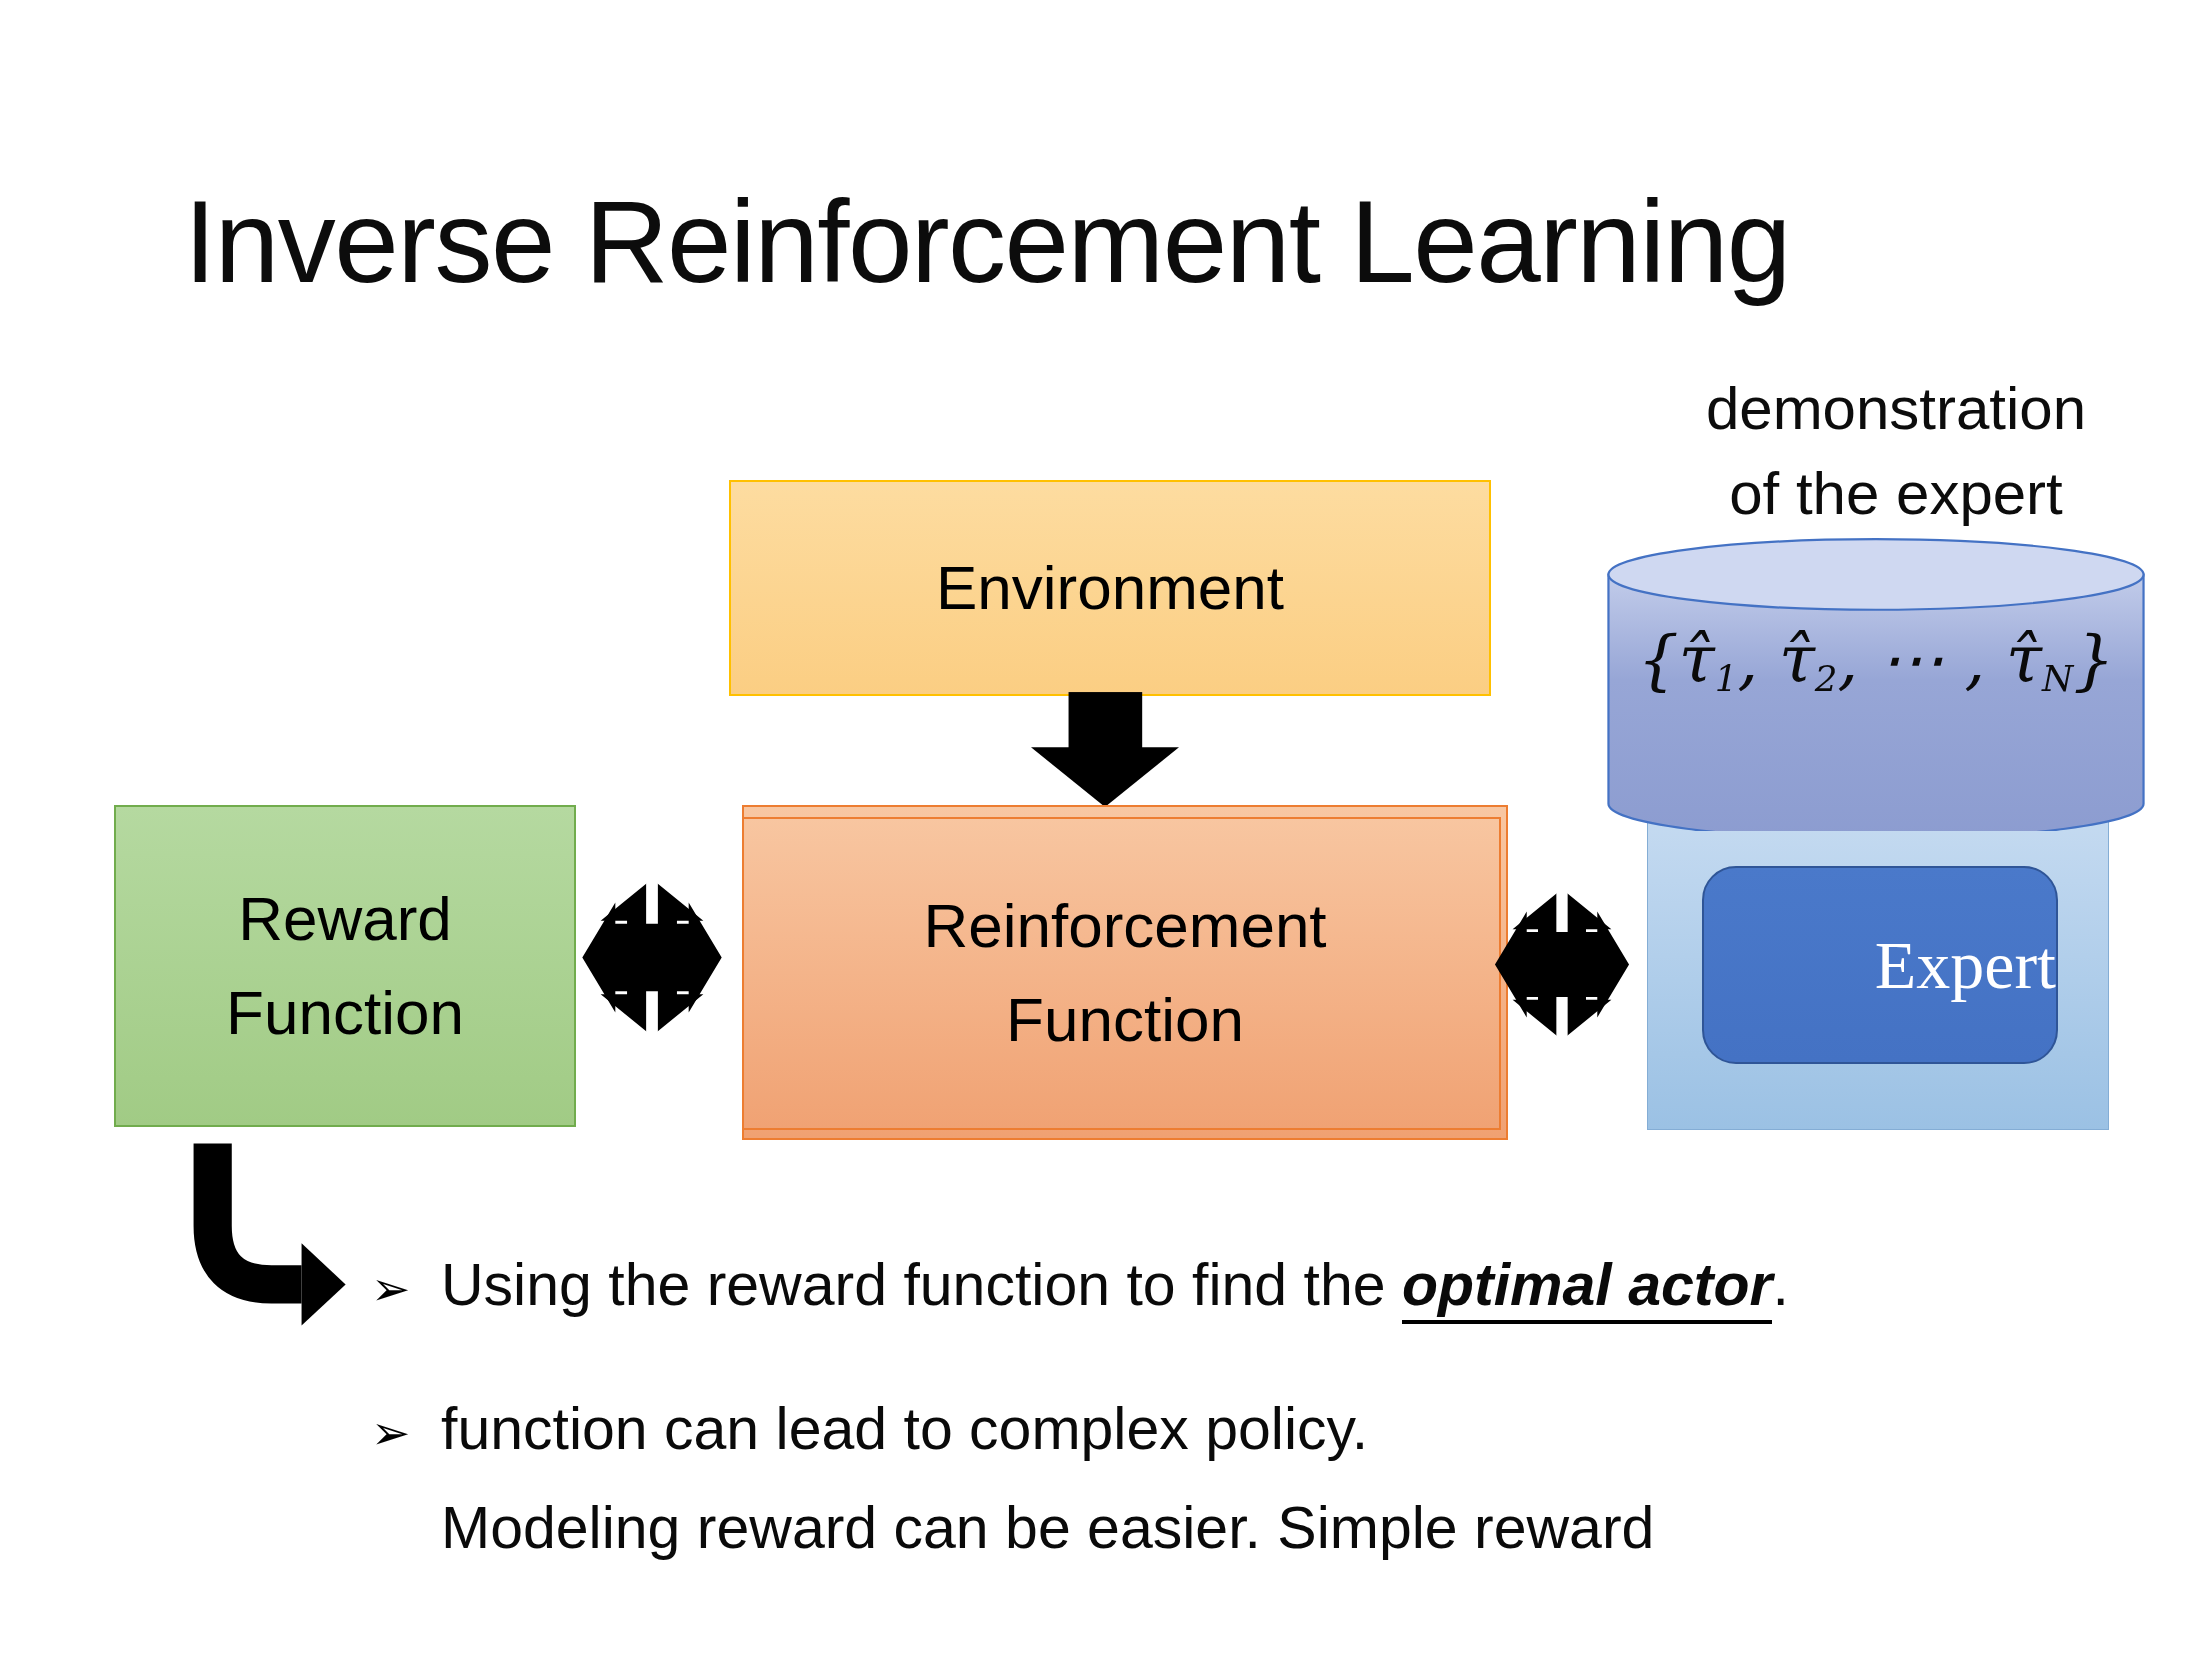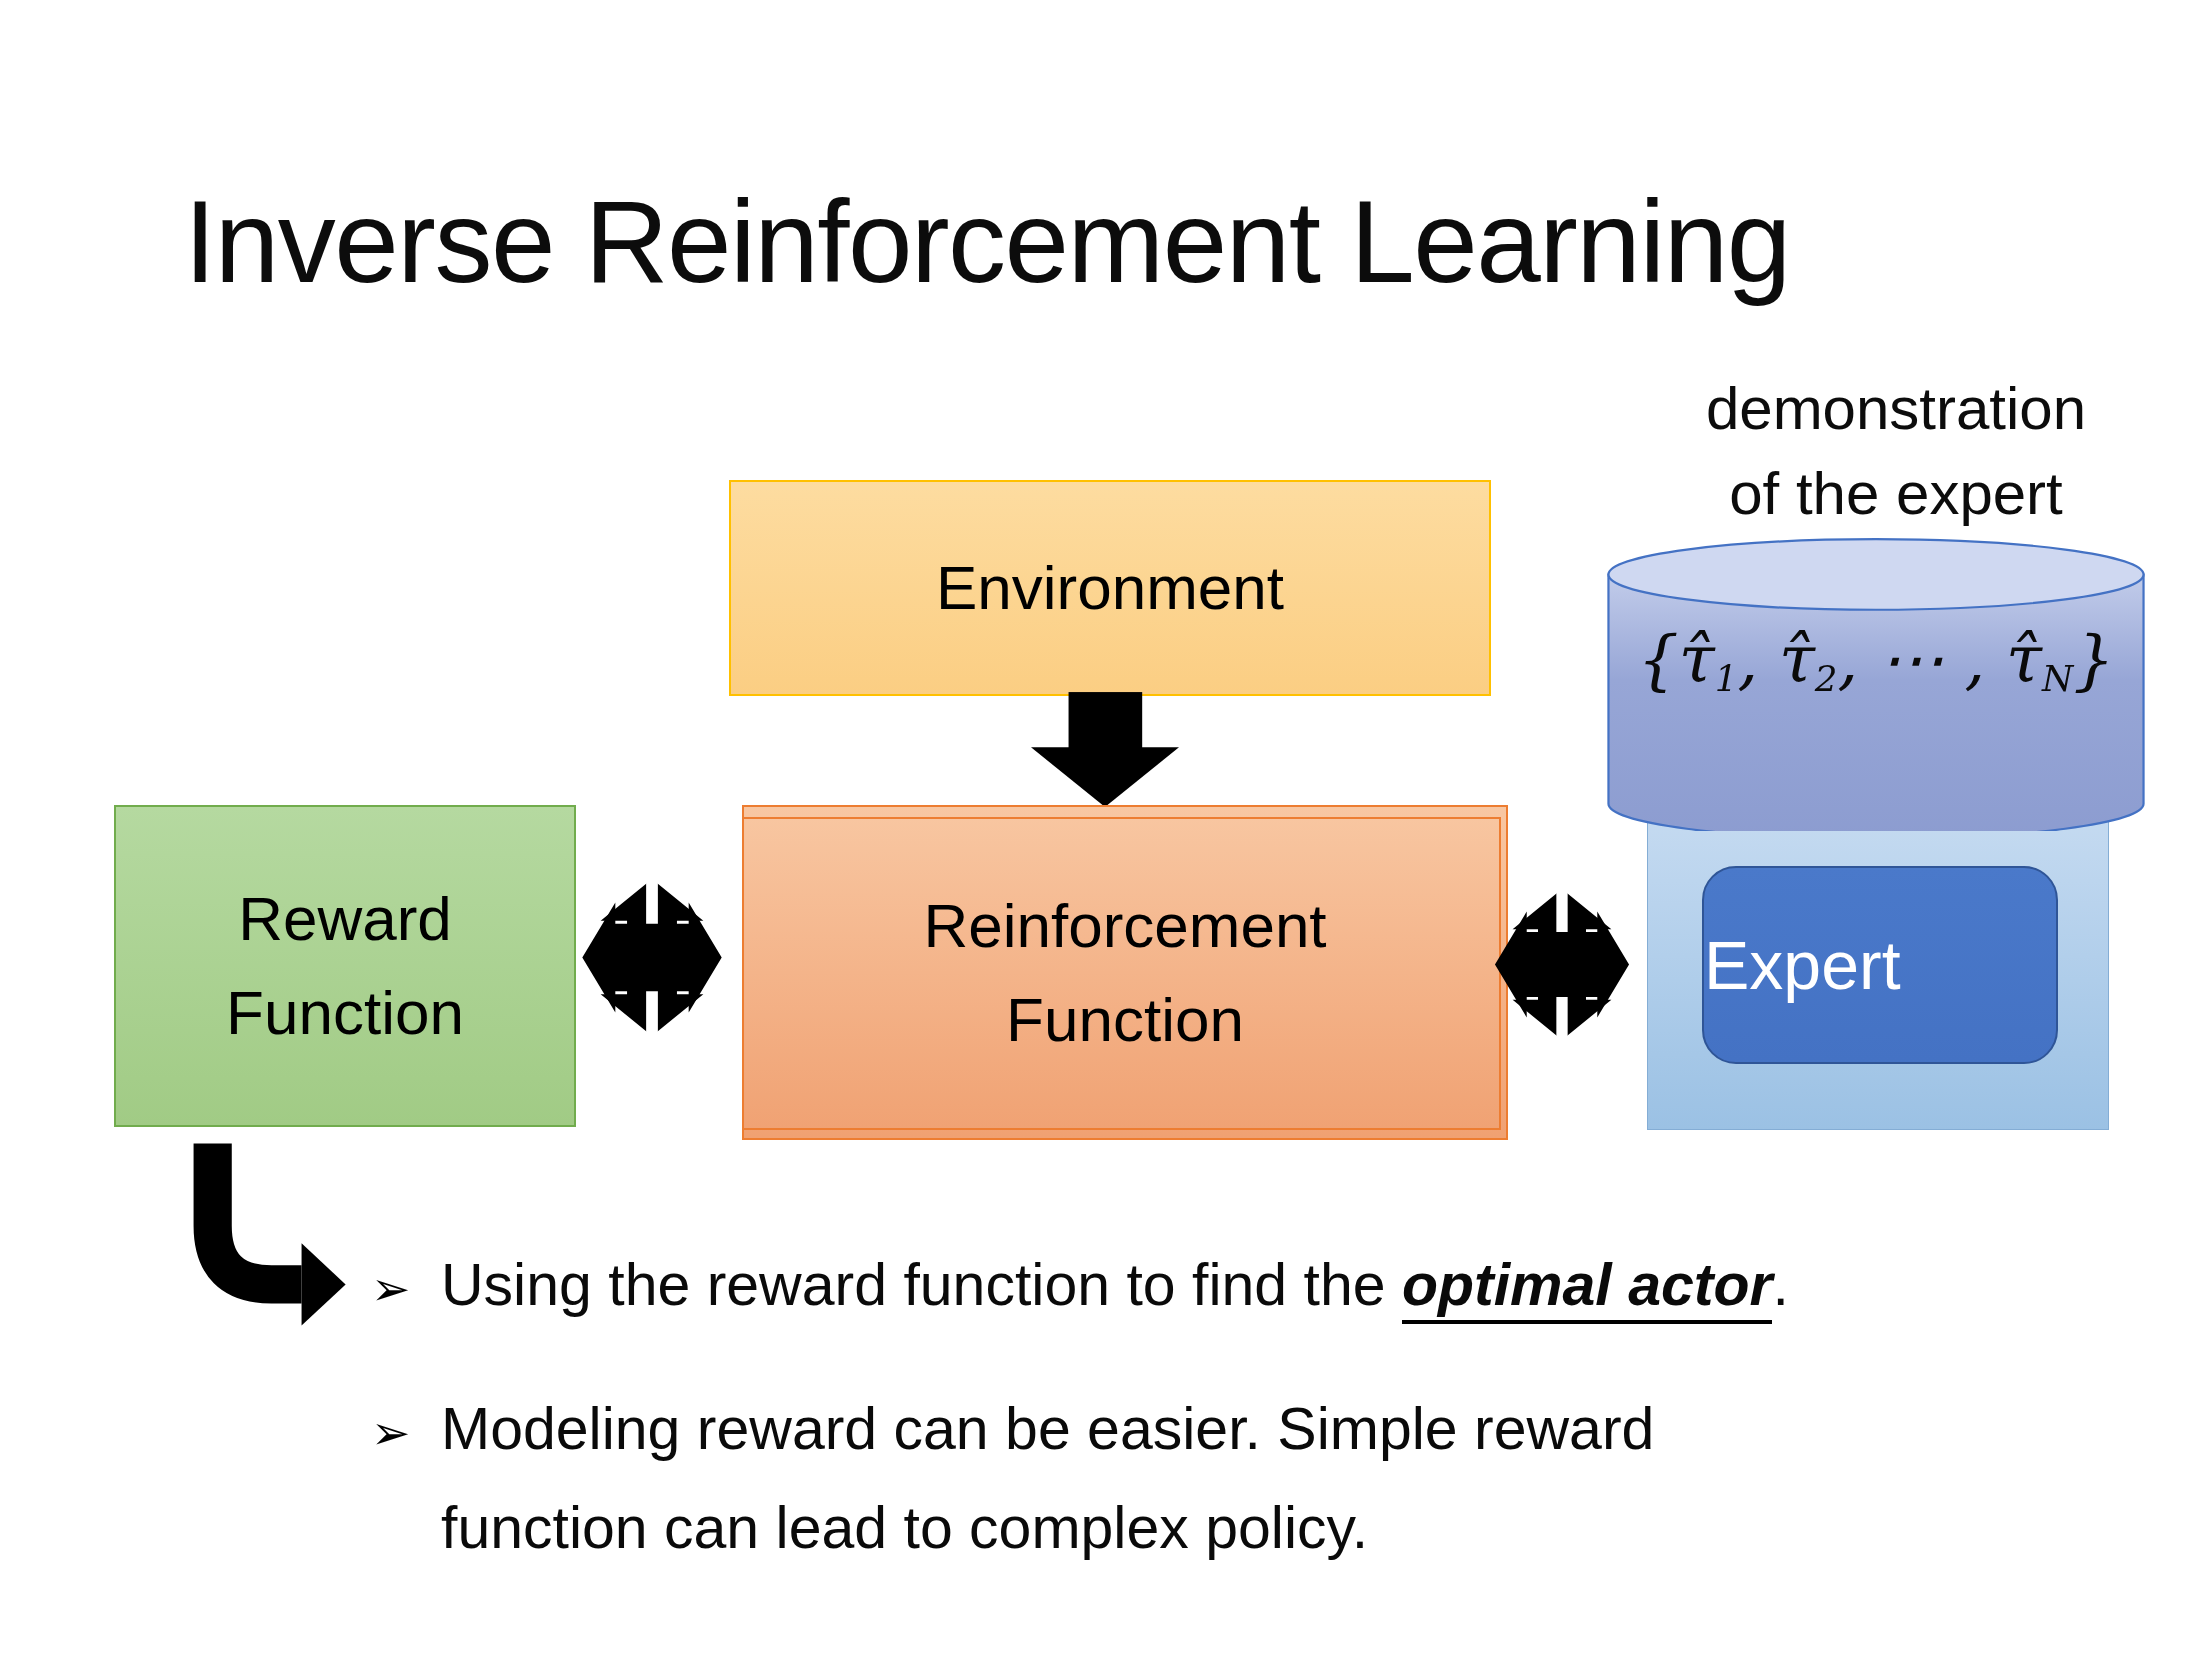--- a/index.html
+++ b/index.html
@@ -43,21 +43,21 @@
   }
   .expert-container {
     left:1647px; top:805px; width:460px; height:323px;
     background:linear-gradient(180deg, #C6DBF1 0%, #9BC1E4 100%);
     border:1.5px solid #84ADD5;
   }
   .expert-box {
     left:1702px; top:866px; width:352px; height:194px; border-radius:34px;
     background:linear-gradient(180deg, #4A79CA 0%, var(--expert-fill, #4472C4) 100%);
     border:2.2px solid var(--expert-border, #2F5597);
-    display:flex; align-items:center; justify-content:flex-start;
+    display:flex; align-items:center; justify-content:flex-end;font-family:Liberation Serif, serif;
   }
   .expert-box .lbl { font-size:68px; color:#ffffff; }
 
   .formula {
     left:1606px; top:622px; width:540px; text-align:center;
     font-family:"DejaVu Serif", serif; font-style:italic;
     font-size:65px; color:#0a0a0a; white-space:nowrap;
   }
   .formula .sub { font-size:0.55em; vertical-align:-0.25em; }
 
@@ -151,19 +151,19 @@
   <div class="abs bullet b1">
     <span class="marker">➢</span>
     <span class="btext">
       <span>Using the reward function to find the </span><span class="em-underline">optimal actor</span><span>.</span>
     </span>
   </div>
 
   <div class="abs bullet b2">
     <span class="marker">➢</span>
     <span class="btext">
+      <span style="display:block">function can lead to complex policy.</span>
       <span style="display:block">Modeling reward can be easier. Simple reward</span>
-      <span style="display:block">function can lead to complex policy.</span>
     </span>
   </div>
 
 </div>
 
 
 </body></html>

